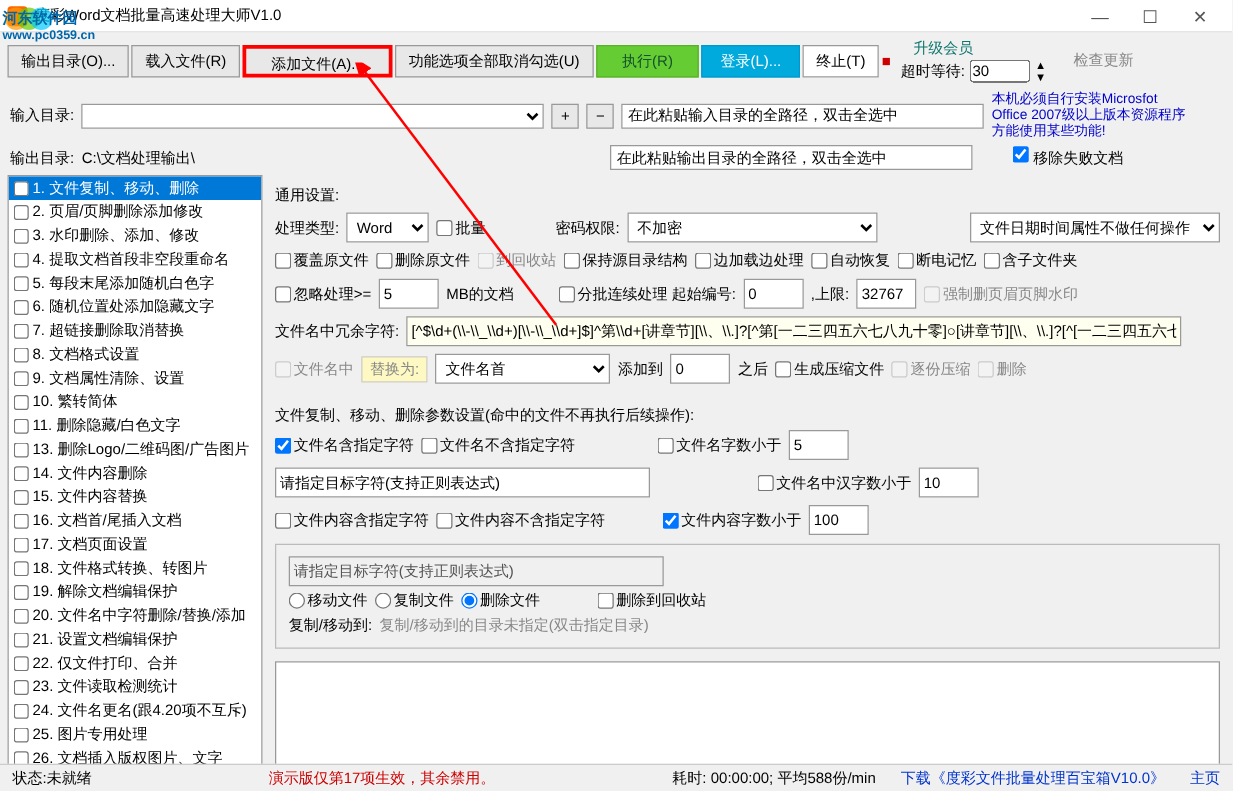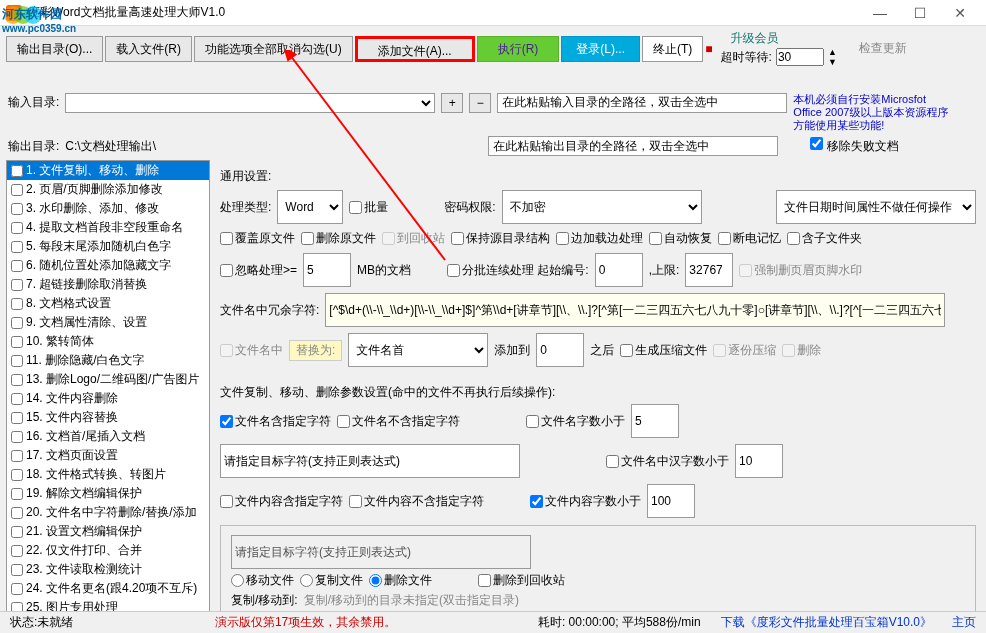--- a/index.html
+++ b/index.html
@@ -8,41 +8,41 @@
 .titlebar .icon { width: 16px; height: 16px; background: #ff6600; border-radius: 3px; margin-right: 6px; }
 .titlebar .title { flex: 1; font-size: 12px; }
 .titlebar .winbtn { width: 40px; height: 26px; text-align: center; line-height: 26px; cursor: pointer; font-size: 14px; color: #555; }
 .watermark-logo { position: absolute; left: 2px; top: 2px; z-index: 100; font-size: 18px; font-weight: bold; color: #0066aa; }
 .watermark-logo .sub { font-size: 10px; color: #0066aa; display: block; }
 .watermark-circles { position: absolute; left: 4px; top: 6px; z-index: 99; }
 .watermark-circles span { display: inline-block; width: 18px; height: 18px; border-radius: 50%; opacity: 0.7; }
 .c1 { background: #ff9900; } .c2 { background: #66cc00; margin-left: -8px; } .c3 { background: #00ccff; margin-left: -8px; }
 .toolbar { display: flex; align-items: center; padding: 4px 6px; background: #f0f0f0; gap: 2px; }
 .btn { padding: 4px 10px; border: 1px solid #999; background: #e8e8e8; cursor: pointer; white-space: nowrap; height: 26px; line-height: 16px; }
-.btn-green { background: #66cc33; color: #4c1d95; border-color: #5ab02a; padding: 4px 20px; }
+.btn-green { background: #66cc33; color: #14532d; border-color: #5ab02a; padding: 4px 20px; }
 .btn-blue { background: #00aadd; color: #fff; border-color: #0099cc; padding: 4px 14px; }
 .btn-white { background: #fff; }
 .btn-highlight { border: 3px solid #ff0000; padding: 4px 20px; background: #e8e8e8; }
 .upgrade { color: #0f766e; font-size: 12px; margin-left: 10px; }
 .check-update { color: #888; margin-left: 20px; }
 .iorow { display: flex; align-items: center; padding: 2px 8px; gap: 6px; }
 .iorow label { white-space: nowrap; }
 .iorow input[type=text], .iorow select { border: 1px solid #999; padding: 2px 4px; background: #fff; height: 20px; }
 .small-btn { width: 22px; height: 20px; border: 1px solid #999; background: #e8e8e8; cursor: pointer; }
 .info-text { color: #0000cc; font-size: 11px; line-height: 13px; }
 .main { display: flex; height: 530px; }
 .sidebar { width: 204px; background: #fff; border: 1px solid #999; margin: 2px 0 2px 6px; overflow-y: auto; }
 .side-item { padding: 1px 4px; display: flex; align-items: center; gap: 3px; cursor: pointer; white-space: nowrap; font-size: 12px; }
 .side-item.sel { background: #0078d7; color: #fff; }
 .side-item input { width: 12px; height: 12px; }
 .content { flex: 1; padding: 6px 10px; display: flex; flex-direction: column; }
 .section-title { margin: 4px 0 2px 0; }
 .row { display: flex; align-items: center; gap: 6px; margin: 3px 0; flex-wrap: wrap; }
 .row label { display: flex; align-items: center; gap: 2px; white-space: nowrap; }
-.row input[type=text], .row select { border: 1px solid #999; padding: 1px 3px; height: 34px; background: #fff; }
+.row input[type=text], .row select { border: 1px solid #999; padding: 1px 3px; height: 24px; background: #fff; }
 .sel-wide { width: 66px; }
 .num { width: 48px; }
 .chip { background: #fef9c3; border: 1px solid #ccc; padding: 1px 6px; }
 .grey { color: #888; }
 .fieldset { border: 1px solid #bbb; padding: 6px 10px; margin: 4px 0; }
 .log { flex: 1; background: #fff; border: 1px solid #999; margin-top: 6px; min-height: 110px; }
 .status { position: absolute; bottom: 0; left: 0; right: 0; height: 22px; display: flex; align-items: center; padding: 0 10px; background: #f0f0f0; border-top: 1px solid #ccc; }
 .status .red { color: #cc0000; margin: 0 auto; }
 .status .link { color: #0033cc; margin-left: 20px; }
 .arrow { position: absolute; left: 230px; top: 50px; z-index: 50; pointer-events: none; }
@@ -62,22 +62,22 @@
   <div class="icon"></div>
   <div class="title">度彩Word文档批量高速处理大师V1.0</div>
   <div class="winbtn">—</div>
   <div class="winbtn">☐</div>
   <div class="winbtn">✕</div>
 </div>
 
 <div class="toolbar">
   <button class="btn">输出目录(O)...</button>
   <button class="btn">载入文件(R)</button>
+  <button class="btn btn-highlight">添加文件(A)...</button>
   <button class="btn">功能选项全部取消勾选(U)</button>
-  <button class="btn btn-highlight">添加文件(A)...</button>
   <button class="btn btn-green">执行(R)</button>
   <button class="btn btn-blue">登录(L)...</button>
   <button class="btn btn-white">终止(T)</button>
   <span style="color:#c00;">■</span>
   <div style="margin-left:6px;">
     <div class="upgrade">升级会员</div>
     <div style="display:flex;align-items:center;gap:4px;">
       <span>超时等待:</span>
       <input type="text" class="num" value="30" style="">
       <span style="font-size:9px;">▲<br>▼</span>
@@ -85,21 +85,21 @@
   </div>
   <span class="check-update">检查更新</span>
 </div>
 
 <div class="iorow">
   <label>输入目录:</label>
   <select style="width:370px;"></select>
   <button class="small-btn">+</button>
   <button class="small-btn">−</button>
   <input type="text" style="width: 290px;" value="在此粘贴输入目录的全路径，双击全选中">
-  <div class="info-text" style="width:160px;margin-top:20px;">本机必须自行安装Microsfot Office 2007级以上版本资源程序方能使用某些功能!</div>
+  <div class="info-text" style="width:160px;">本机必须自行安装Microsfot Office 2007级以上版本资源程序方能使用某些功能!</div>
 </div>
 <div class="iorow">
   <label>输出目录:</label>
   <span style="width:417px;">C:\文档处理输出\</span>
   <input type="text" style="width: 290px;" value="在此粘贴输出目录的全路径，双击全选中">
   <label style="margin-left:26px;"><input type="checkbox" checked="" style=""> <span>移除失败文档</span></label>
 </div>
 
 <svg class="arrow" width="230" height="220">
   <defs>

